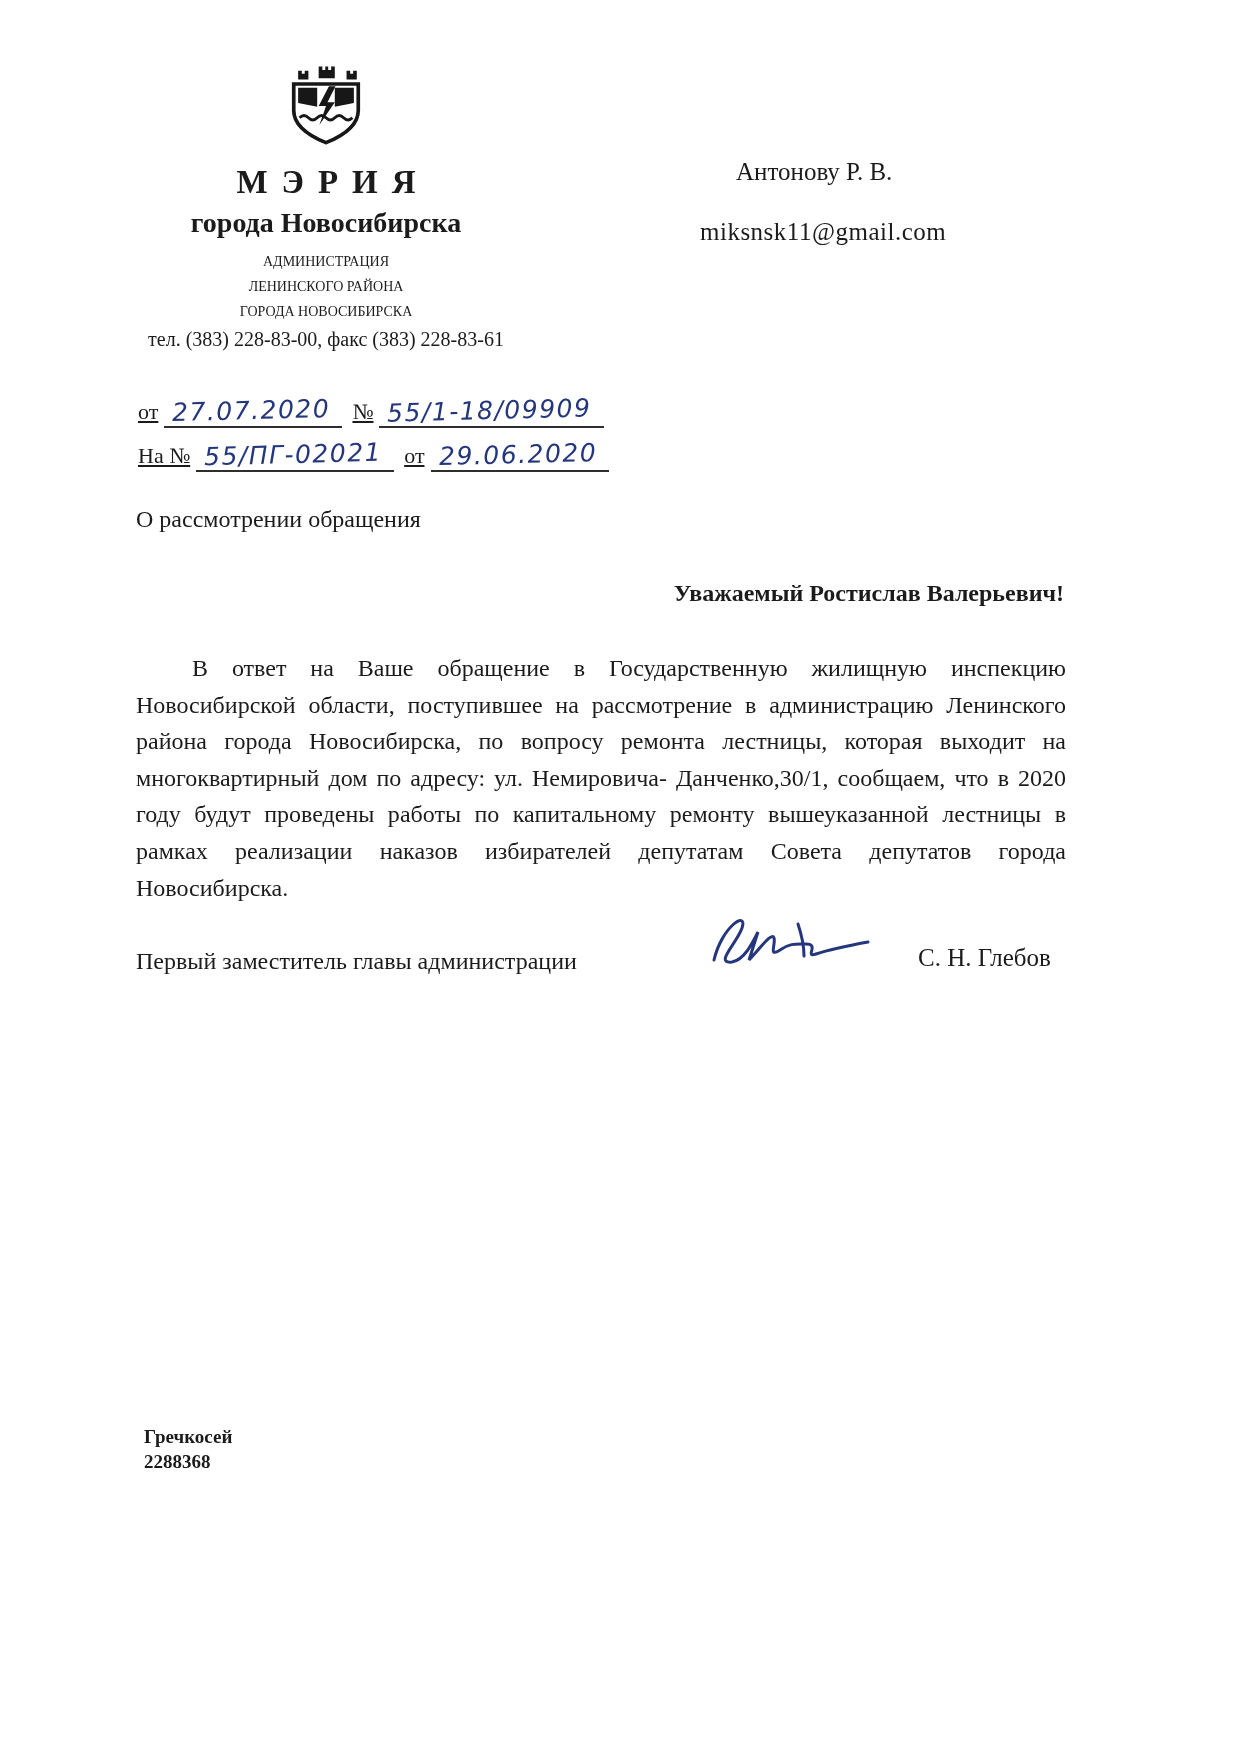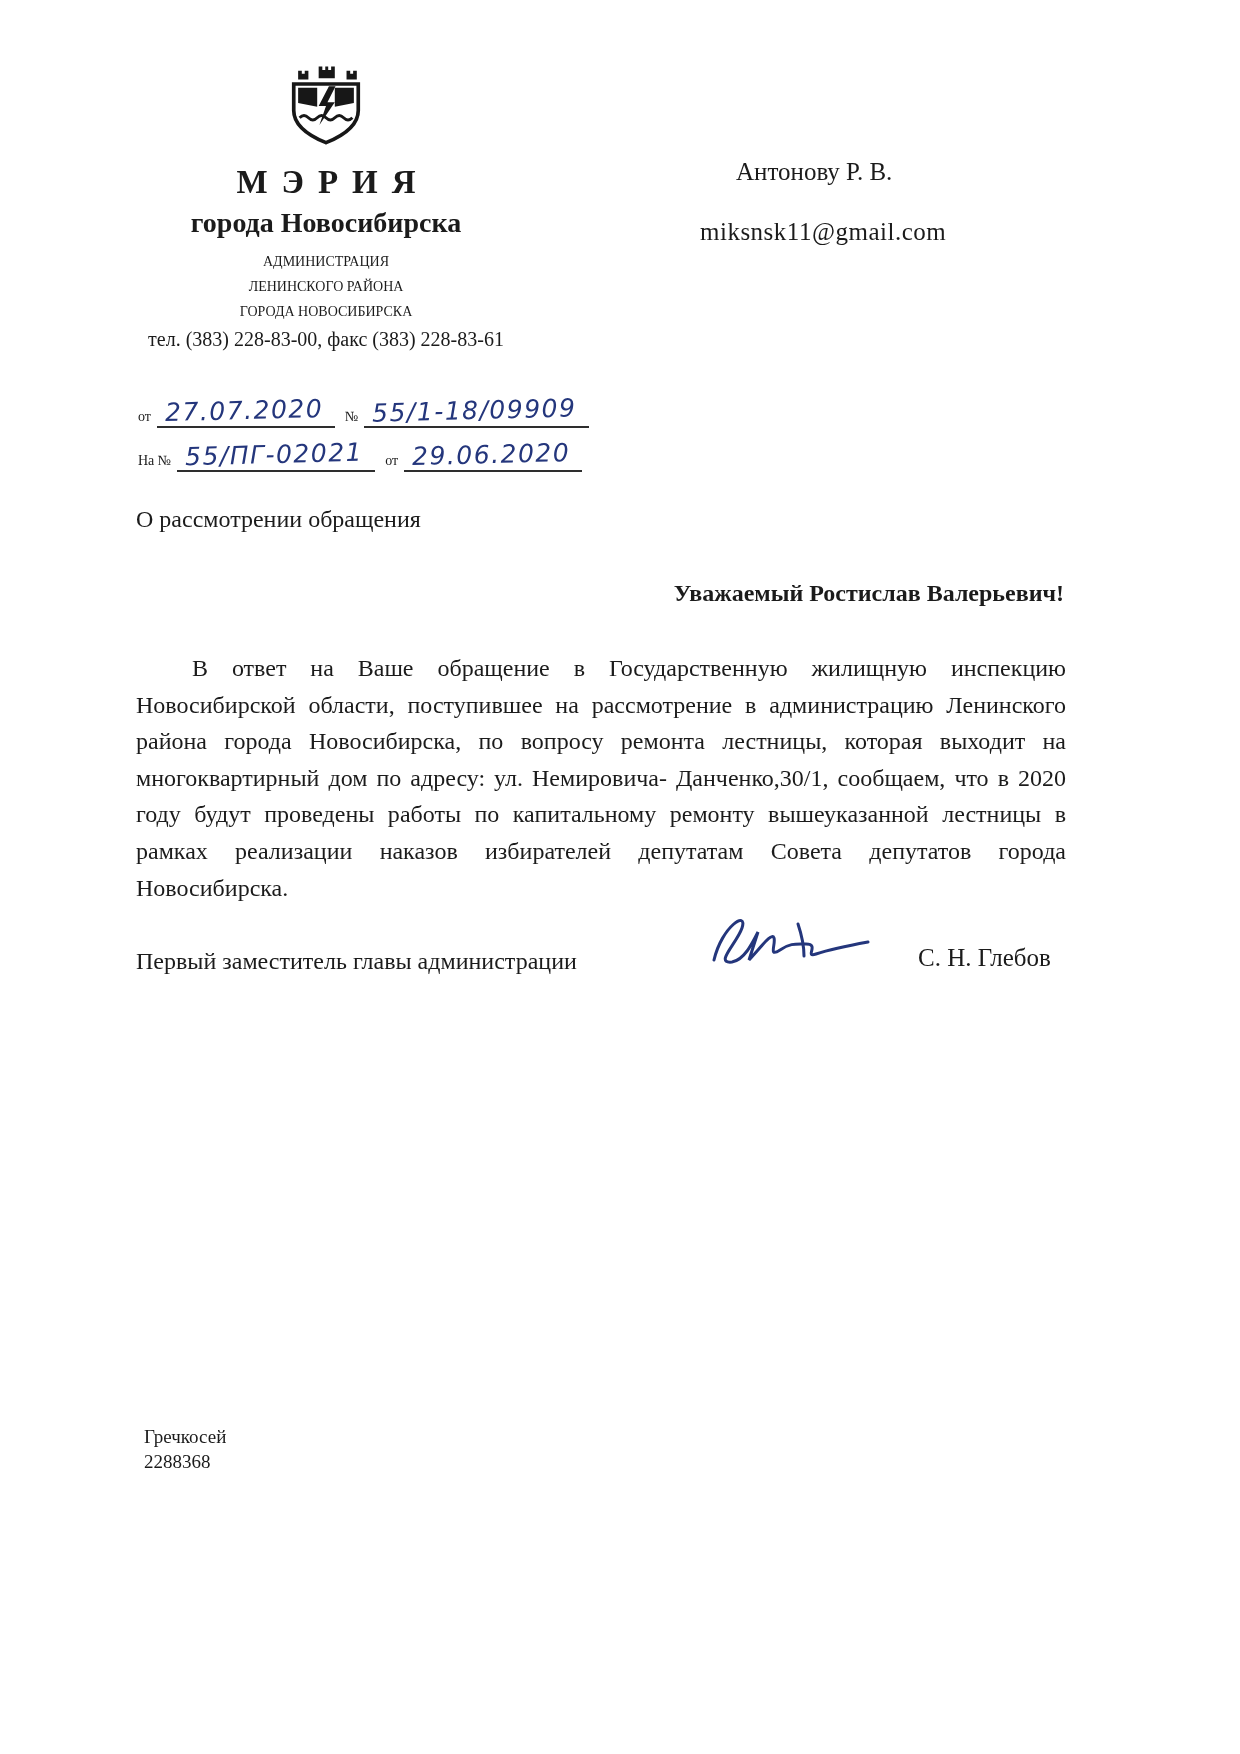--- a/index.html
+++ b/index.html
@@ -22,21 +22,21 @@
   .emblem-wrap { display:flex; justify-content:center; }
   .org1 { font-size:33px; font-weight:bold; letter-spacing:14px; text-indent:14px; margin-top:16px; }
   .org2 { font-size:28px; font-weight:bold; margin-top:6px; }
   .dept  { font-size:14px; line-height:25px; margin-top:10px; }
   .addr  { font-size:20px; line-height:25px; margin-top:14px; }
   .contacts { font-size:20px; margin-top:4px; white-space:nowrap; }
 
   
   .ref-lines { position:absolute; left:138px; top:396px; }
   .ref-row { display:flex; align-items:flex-end; margin-bottom:12px; }
-  .ref-label { font-size:14px; padding-bottom:3px; }
+  .ref-label { font-size:22px; padding-bottom:3px;text-decoration:underline; }
   .fill { border-bottom:2px solid #2e2e2e; padding:0 12px 1px 8px; margin:0 10px 0 6px; }
   .hand {
     font-family:"DejaVu Sans", sans-serif;
     font-style:italic;
     color:#24367c;
     font-size:25px;
     letter-spacing:1.5px;
     display:inline-block;
     transform:rotate(-1.5deg);
     white-space:nowrap;
@@ -55,21 +55,21 @@
     font-size:24px; line-height:36.6px;
     text-align:justify; text-indent:56px;
   }
 
   
   .sig-position { position:absolute; left:136px; top:948px; font-size:24px; }
   .sig-scribble { position:absolute; left:686px; top:898px; }
   .sig-name { position:absolute; left:918px; top:944px; font-size:25px; }
 
   
-  .footer { position:absolute; left:144px; top:1424px; font-size:19px; line-height:25px; }
+  .footer { position:absolute; left:144px; top:1424px; font-size:19px; line-height:25px;font-weight:bold; }
 </style>
 </head>
 <body>
 
 <div class="page">
 
   <div class="letterhead">
     <div class="emblem-wrap">
       <svg width="88" height="84" viewBox="0 0 120 112" aria-hidden="true">
         <g fill="#171717">

